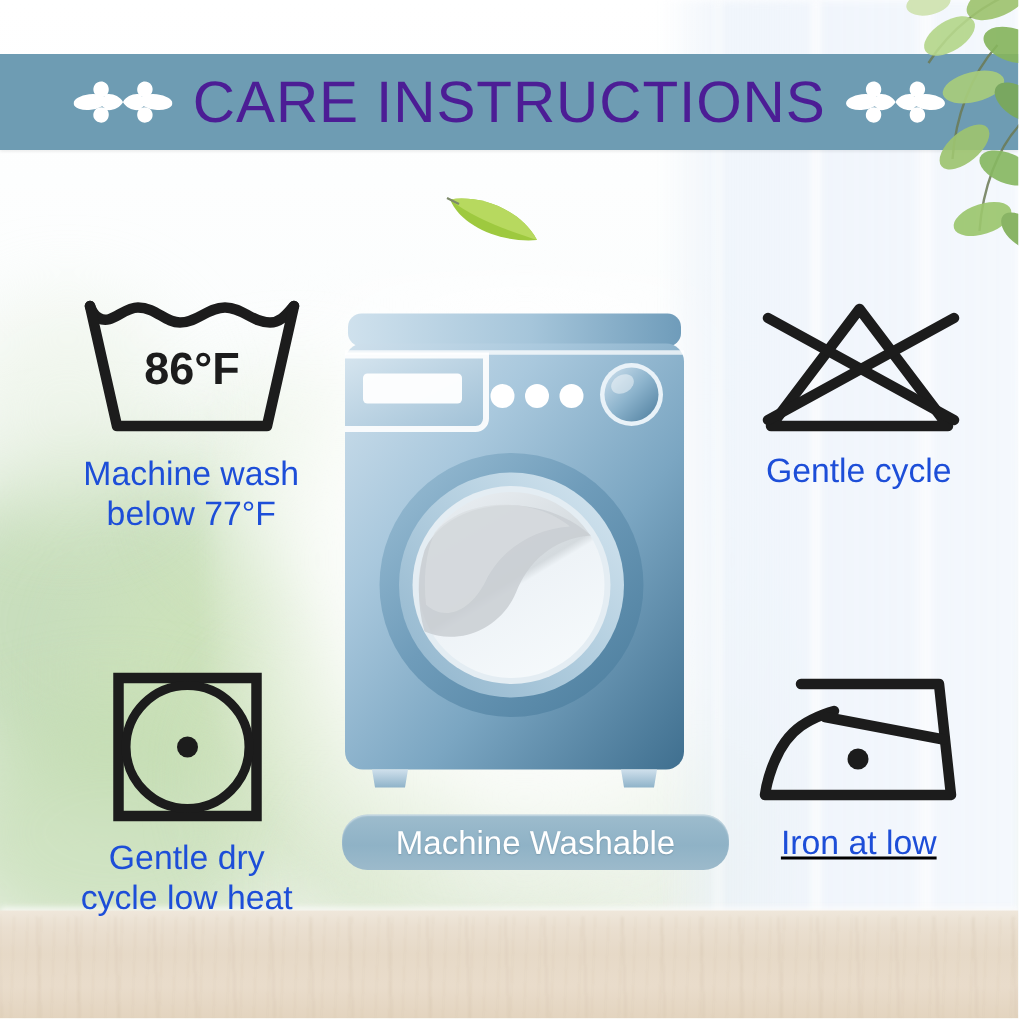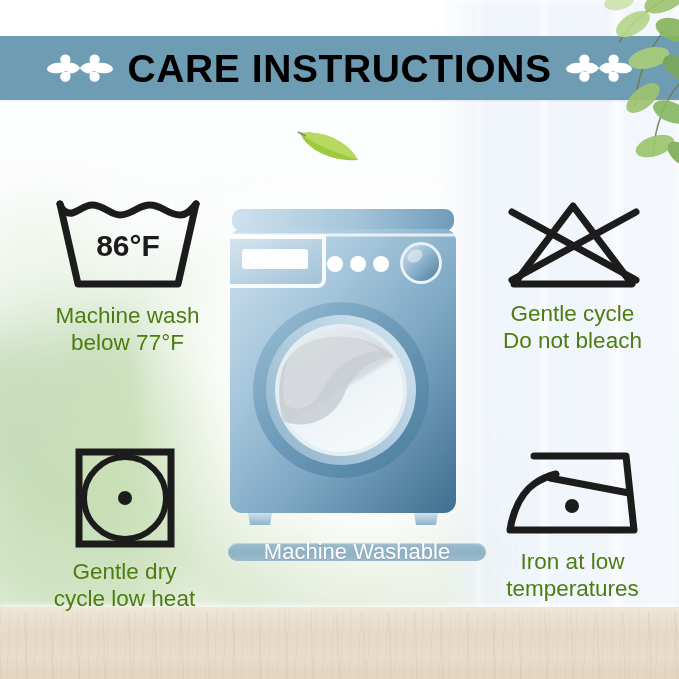--- a/index.html
+++ b/index.html
@@ -73,53 +73,53 @@
   }
 
   
   .banner{
     position:absolute;left:0;top:36px;width:679px;height:64px;
     background:#6e9cb3;
     display:flex;align-items:center;justify-content:center;
     box-shadow:0 1px 2px rgba(0,0,0,.08);
   }
   .banner-title{
-    color:#000000;font-size:39px;font-weight:700;letter-spacing:.6px;
+    color:#4c1d95;font-size:39px;font-weight:400;letter-spacing:.6px;
     line-height:1;white-space:nowrap;
     padding:0 14px;
   }
   .orn{flex:0 0 auto;}
   .orn svg{display:block;}
 
   
   .foliage{position:absolute;right:-6px;top:-14px;width:170px;height:190px;pointer-events:none;}
   .leaf-fall{position:absolute;left:296px;top:124px;width:66px;height:40px;}
 
   
   .cell{position:absolute;display:flex;flex-direction:column;align-items:center;}
   .cell .glyph{display:block;}
   .cap{
-    text-align:center;color:#4d7c0f;font-size:22.5px;line-height:1.18;
+    text-align:center;color:#1d4ed8;font-size:22.5px;line-height:1.18;
     margin-top:8px;white-space:nowrap;
   }
 
   #cell-wash {left:20px; top:196px; width:215px;}
   #cell-bleach{left:470px;top:196px; width:205px;}
   #cell-dry  {left:22px; top:446px; width:205px;}
-  #cell-iron {left:470px;top:446px; width:205px;}
+  #cell-iron {left:470px;top:446px; width:205px;text-decoration:underline;}
 
   #cell-wash .cap,#cell-dry .cap{margin-top:9px;}
   #cell-bleach .cap,#cell-iron .cap{margin-top:7px;}
 
   
   .washer{position:absolute;left:228px;top:207px;width:230px;height:330px;}
 
   
   .badge{
-    position:absolute;left:228px;top:543px;width:258px;height:18px;
+    position:absolute;left:228px;top:543px;width:258px;height:37px;
     background:linear-gradient(180deg,#9dbccd 0%,#8fb2c6 55%,#9cbacb 100%);
     border-radius:17px;
     display:flex;align-items:center;justify-content:center;
     box-shadow:inset 0 1px 1px rgba(255,255,255,.45);
   }
   .badge-label{
     color:#ffffff;font-size:22px;line-height:1;white-space:nowrap;
     text-shadow:0 1px 1px rgba(80,110,130,.35);
   }
 </style>
@@ -210,21 +210,20 @@
   </div>
 
   <div class="cell" id="cell-bleach">
     <svg class="glyph" width="150" height="98" viewBox="0 0 150 98">
       <path d="M75 10 L134 88 L16 88 Z" fill="none" stroke="#1c1c1c" stroke-width="7" stroke-linejoin="round"></path>
       <line x1="14" y1="16" x2="138" y2="84" stroke="#1c1c1c" stroke-width="7" stroke-linecap="round"></line>
       <line x1="138" y1="16" x2="14" y2="84" stroke="#1c1c1c" stroke-width="7" stroke-linecap="round"></line>
     </svg>
     <div class="cap">
       <div>Gentle cycle</div>
-      <div>Do not bleach</div>
     </div>
   </div>
 
   <div class="cell" id="cell-dry">
     <svg class="glyph" width="104" height="104" viewBox="0 0 104 104">
       <rect x="6" y="6" width="92" height="92" fill="none" stroke="#1c1c1c" stroke-width="7"></rect>
       <circle cx="52" cy="52" r="41" fill="none" stroke="#1c1c1c" stroke-width="6"></circle>
       <circle cx="52" cy="52" r="7" fill="#1c1c1c"></circle>
     </svg>
     <div class="cap">
@@ -234,21 +233,20 @@
   </div>
 
   <div class="cell" id="cell-iron">
     <svg class="glyph" width="146" height="96" viewBox="0 0 146 96">
       <path d="M34 10 L126 10 L134 84 L10 84 C10 84 14 52 34 38 C44 31 56 28 56 28" fill="none" stroke="#1c1c1c" stroke-width="7" stroke-linejoin="round" stroke-linecap="round"></path>
       <path d="M50 32 L129 47" fill="none" stroke="#1c1c1c" stroke-width="7" stroke-linecap="round"></path>
       <circle cx="72" cy="60" r="7" fill="#1c1c1c"></circle>
     </svg>
     <div class="cap">
       <div>Iron at low</div>
-      <div>temperatures</div>
     </div>
   </div>
 
   <svg class="washer" viewBox="0 0 230 330">
     <defs>
       <linearGradient id="bodyG" x1="0" y1="0" x2="1" y2="1">
         <stop offset="0%" stop-color="#cfe0ec"></stop>
         <stop offset="30%" stop-color="#a9c8dd"></stop>
         <stop offset="62%" stop-color="#7ba6c2"></stop>
         <stop offset="100%" stop-color="#3f6f8f"></stop>

